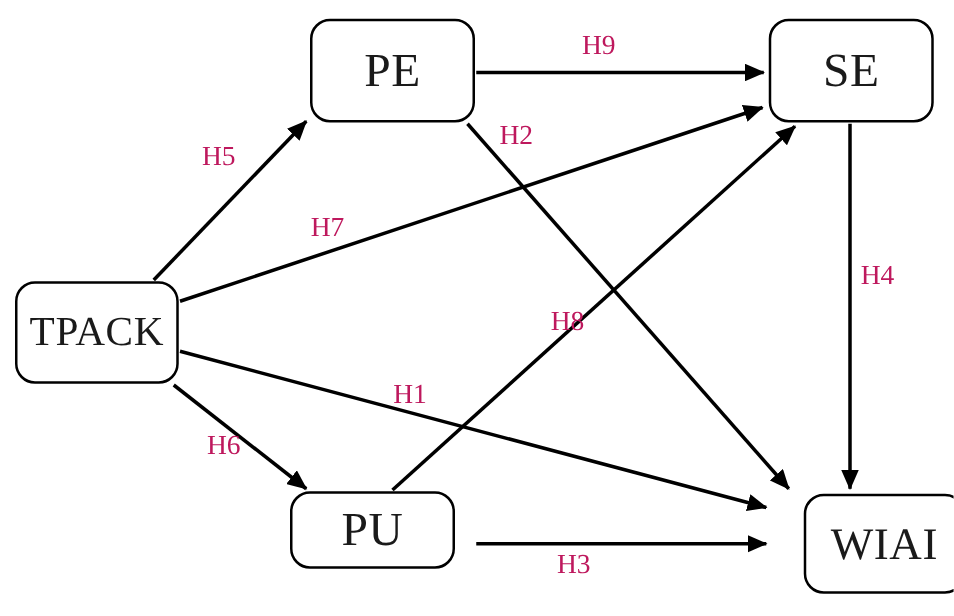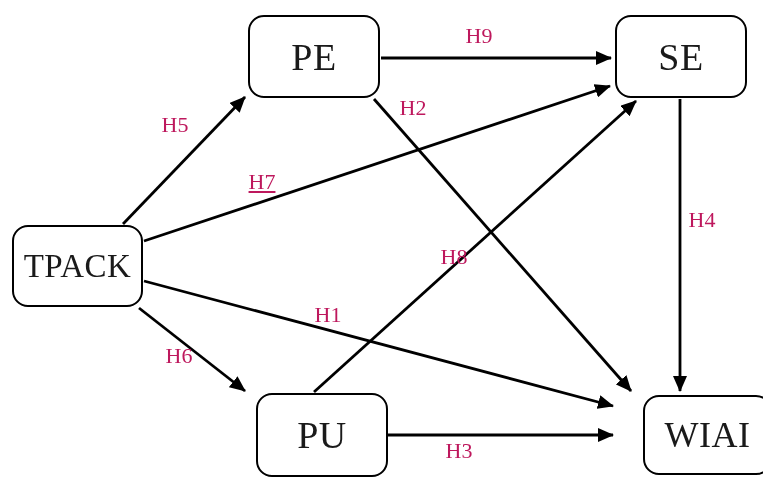--- a/index.html
+++ b/index.html
@@ -77,30 +77,30 @@
   </div>
 
   <div class="node" data-name="node-tpack" style="left:12px; top:225px; width:131px; height:82px;">
     <span data-name="node-tpack-label">TPACK</span>
   </div>
 
   <div class="node" data-name="node-se" style="left:615px; top:15px; width:132px; height:83px;">
     <span data-name="node-se-label">SE</span>
   </div>
 
-  <div class="node" data-name="node-pu" style="left:256px; top:393px; width:132px; height:84px;">
+  <div class="node" data-name="node-pu" style="left:232px; top:393px; width:132px; height:62px;">
     <span data-name="node-pu-label">PU</span>
   </div>
 
   <div class="node" data-name="node-wiai" style="left:618px; top:395px; width:129px; height:80px;margin-left:25px;">
     <span data-name="node-wiai-label">WIAI</span>
   </div>
 
   <span class="edge-label" data-name="edge-label-h5" style="left:175px; top:125px;">H5</span>
-  <span class="edge-label" data-name="edge-label-h7" style="left:262px; top:182px;text-decoration:underline;">H7</span>
+  <span class="edge-label" data-name="edge-label-h7" style="left:262px; top:182px;">H7</span>
   <span class="edge-label" data-name="edge-label-h1" style="left:328px; top:315px;">H1</span>
   <span class="edge-label" data-name="edge-label-h6" style="left:179px; top:356px;">H6</span>
   <span class="edge-label" data-name="edge-label-h9" style="left:479px; top:36px;">H9</span>
   <span class="edge-label" data-name="edge-label-h2" style="left:413px; top:108px;">H2</span>
   <span class="edge-label" data-name="edge-label-h8" style="left:430px; top:257px;margin-left:24px;">H8</span>
   <span class="edge-label" data-name="edge-label-h3" style="left:459px; top:451px;">H3</span>
   <span class="edge-label" data-name="edge-label-h4" style="left:702px; top:220px;">H4</span>
 
 </div>
 

